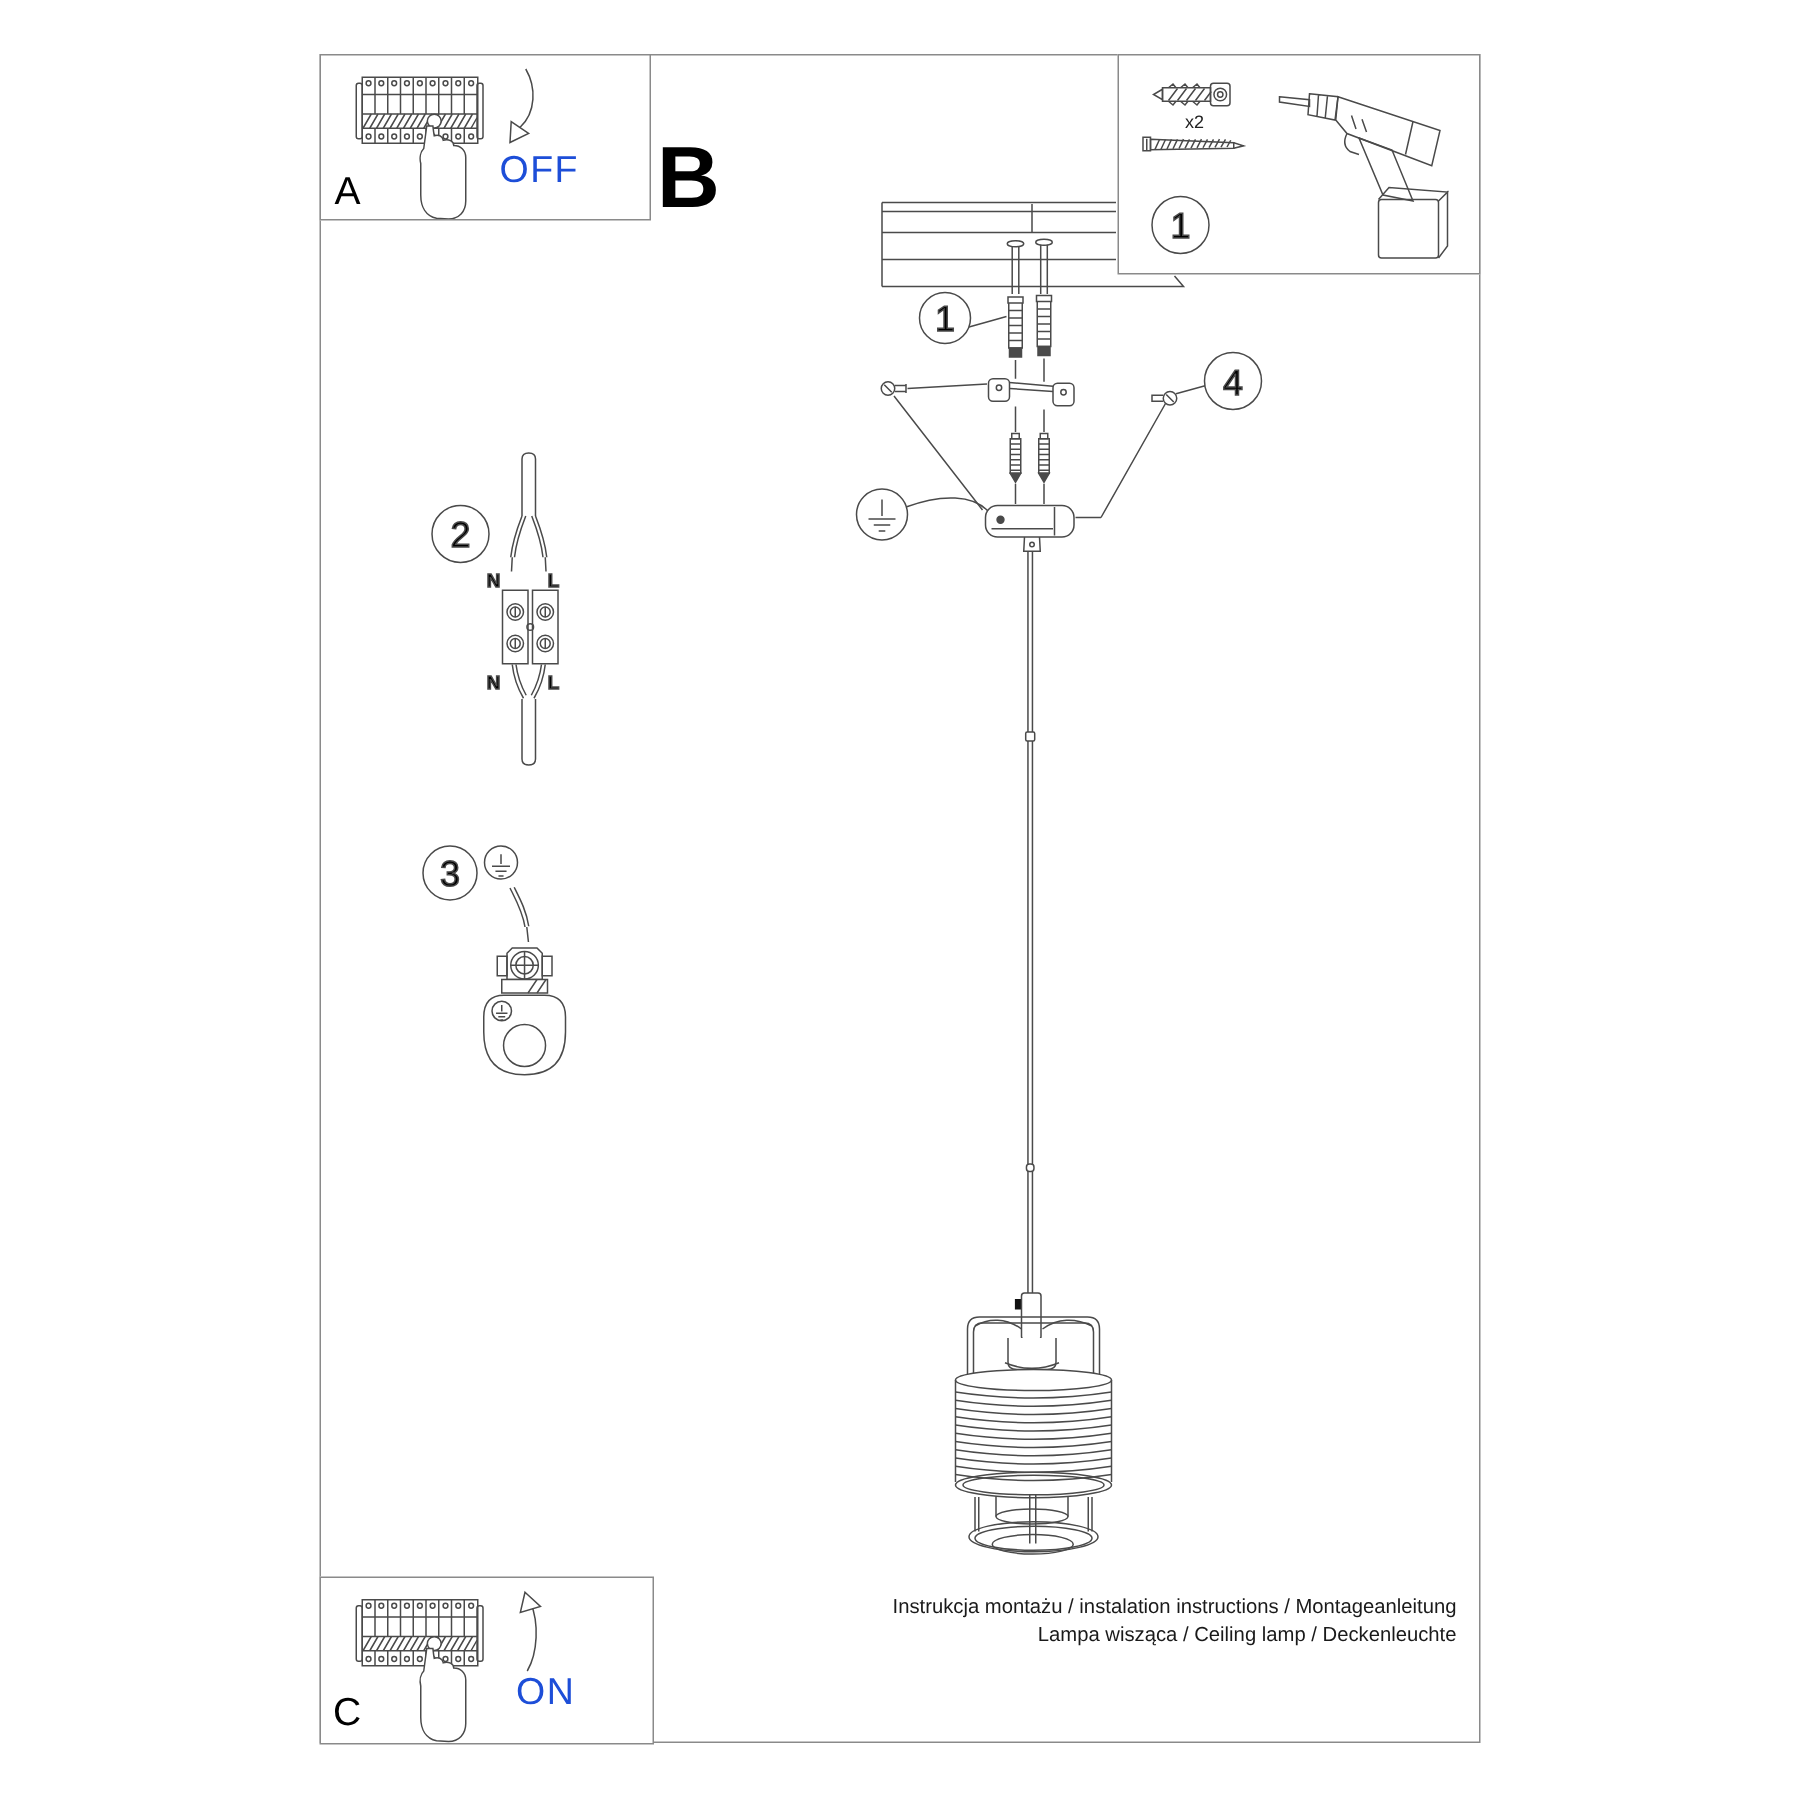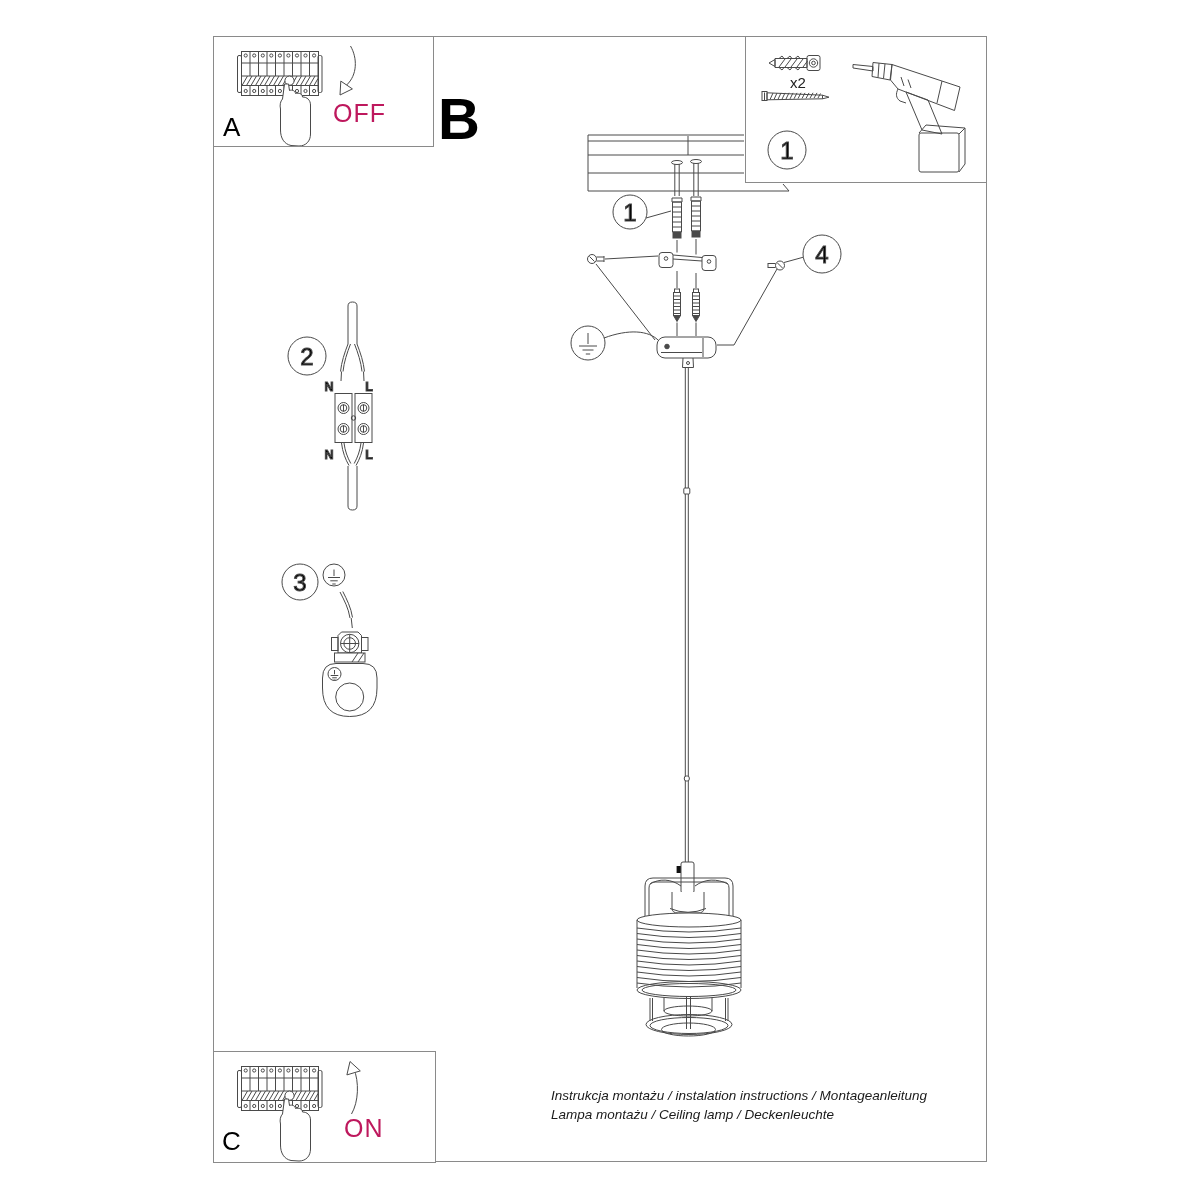--- a/index.html
+++ b/index.html
@@ -6,24 +6,24 @@
   body{width:1200px;height:1200px;position:relative;font-family:"Liberation Sans",sans-serif;color:#000;overflow:hidden;}
   .sheet{position:absolute;inset:0;background:#fff;}
   .layer{position:absolute;left:0;top:0;}
   .frame{position:absolute;left:213px;top:36px;width:774px;height:1126px;border:1px solid #8a8a8a;box-sizing:border-box;background:transparent;}
   .box{position:absolute;background:#fff;border:1px solid #8a8a8a;box-sizing:border-box;}
   .box-a{left:213px;top:36px;width:221px;height:111px;}
   .box-kit{left:745px;top:36px;width:242px;height:147px;}
   .box-c{left:213px;top:1051px;width:223px;height:112px;}
   .box svg{position:absolute;left:0;top:0;}
   .corner-label{position:absolute;font-size:26px;line-height:1;color:#000;}
-  .action-label{position:absolute;font-size:25px;line-height:1;color:#be185d;letter-spacing:1px;}
+  .action-label{position:absolute;font-size:25px;line-height:1;color:#1d4ed8;letter-spacing:1px;}
   .letter-b{position:absolute;left:438px;top:90px;font-size:58px;font-weight:bold;line-height:1;color:#000;}
-  .qty-label{position:absolute;left:44px;top:37px;font-size:15px;color:#222;}
-  .footer{position:absolute;left:551px;top:1087px;width:420px;font-size:13.5px;line-height:18.5px;color:#1a1a1a;font-style:italic;}
+  .qty-label{position:absolute;left:44px;top:37px;font-size:12px;color:#222;}
+  .footer{position:absolute;left:551px;top:1062px;width:420px;text-align:right;font-size:13.5px;line-height:18.5px;color:#1a1a1a;}
   svg text{font-family:"Liberation Sans",sans-serif;fill:#000;}
   svg text.num{font-size:24px;text-anchor:middle;}
   svg text.nl{font-size:12.5px;font-weight:bold;text-anchor:middle;}
   .stroke{stroke:#4a4a4a;fill:none;stroke-width:1;}
 </style>
 </head>
 <body>
 
 <div class="sheet">
 
@@ -279,16 +279,16 @@
         <path d="M137.5 62 C144.5 50 145.5 30 139.6 16"></path>
         <path d="M136 9.5 L146.3 18.9 L132.9 22.9 Z" fill="#fff"></path>
       </g>
     </svg>
     <span class="corner-label" style="left:8px;top:76px;">C</span>
     <span class="action-label" style="left:130px;top:64px;">ON</span>
   </div>
 
   <div class="footer">
     <div>Instrukcja montażu / instalation instructions / Montageanleitung</div>
-    <div>Lampa montażu / Ceiling lamp / Deckenleuchte</div>
+    <div>Lampa wisząca / Ceiling lamp / Deckenleuchte</div>
   </div>
 
 </div>
 
 </body></html>

